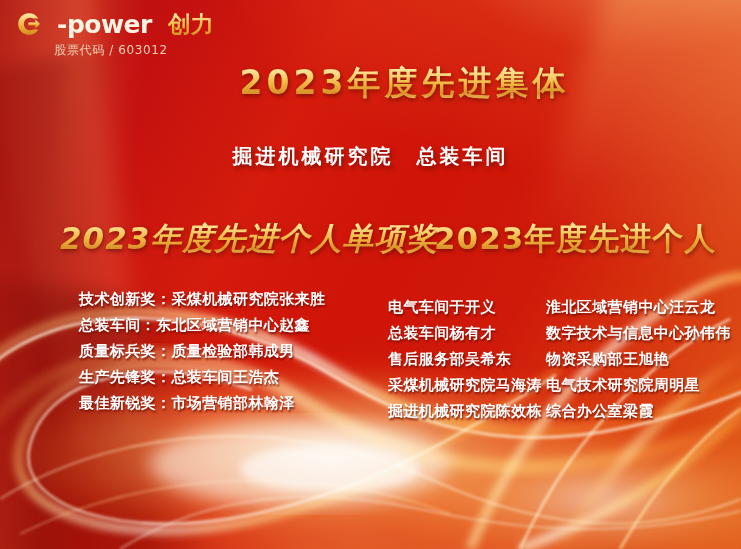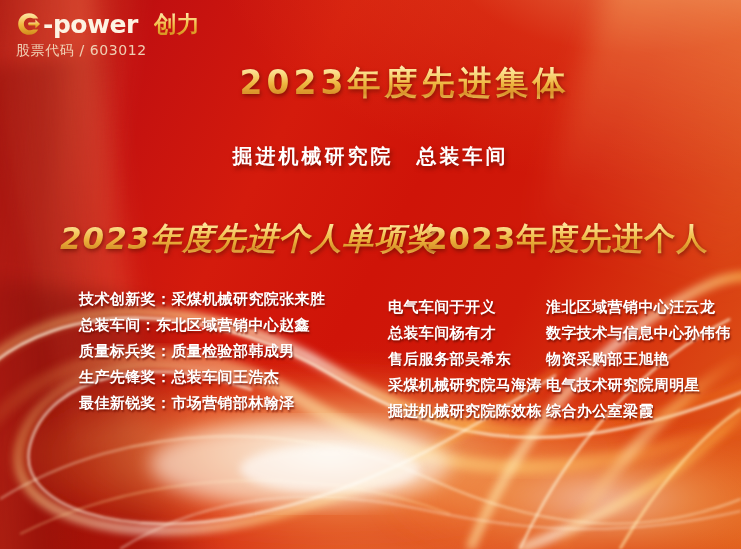--- a/index.html
+++ b/index.html
@@ -38,32 +38,32 @@
   #swirl svg{display:block;width:741px;height:300px;}
 
   
   .logo-wrap{position:absolute;left:16px;top:9px;width:210px;height:48px;}
   .logo-row{display:flex;align-items:center;height:30px;}
   .logo-mark{width:26px;height:26px;flex:0 0 26px;position:relative;}
   .logo-mark svg{display:block;}
   .logo-en{
     font-family:"DejaVu Sans","Liberation Sans",sans-serif;
     font-weight:bold;font-size:25px;line-height:25px;letter-spacing:-.5px;
-    color:#fdf3e2;margin-left:1px;
+    color:#fdf3e2;margin-left:15px;
   }
   .logo-cn{
     font-family:"DejaVu Sans","Liberation Sans",sans-serif;
     font-weight:bold;font-size:23px;line-height:23px;margin-left:16px;
     color:#f6c463;
     background:linear-gradient(180deg,#ffe9a8 0%,#f1b93f 55%,#d48f1d 100%);
     -webkit-background-clip:text;background-clip:text;color:transparent;
   }
   .logo-code{
-    margin-top:3px;text-align:left;width:190px;
-    font-size:14px;letter-spacing:.6px;color:#f3ddc0;opacity:.92;
+    margin-top:3px;text-align:center;width:190px;
+    font-size:12px;letter-spacing:.6px;color:#f3ddc0;opacity:.92;
   }
 
   
   .gold{
     background:linear-gradient(180deg,#fff3c4 0%,#fbdc86 26%,#eeb63f 52%,#d9922a 74%,#f3cf72 100%);
     -webkit-background-clip:text;background-clip:text;color:transparent;padding-left:34px;
     -webkit-text-fill-color:transparent;
   }
   .goldshadow{filter:drop-shadow(1px 2px 2px rgba(90,10,0,.65));}
 
@@ -78,21 +78,21 @@
     font-weight:bold;font-size:20px;letter-spacing:3px;line-height:38px;
     color:#ffffff;text-shadow:2px 3px 4px rgba(110,12,0,.75);
   }
 
   .section-heads{position:absolute;left:0;top:216px;width:741px;height:48px;}
   .head{
     position:absolute;font-family:"DejaVu Sans","Liberation Sans",sans-serif;
     font-weight:bold;font-size:31px;line-height:44px;letter-spacing:1px;white-space:nowrap;
   }
   .head.left{left:26px;font-style:italic;}
-  .head.right{left:392px;}
+  .head.right{left:400px;}
 
   
   .col-left{
     position:absolute;left:58px;top:286px;width:300px;
   }
   .col-right{
     position:absolute;left:388px;top:294px;width:340px;
   }
   .awd-line{
     font-family:"DejaVu Serif","Liberation Serif",serif;

